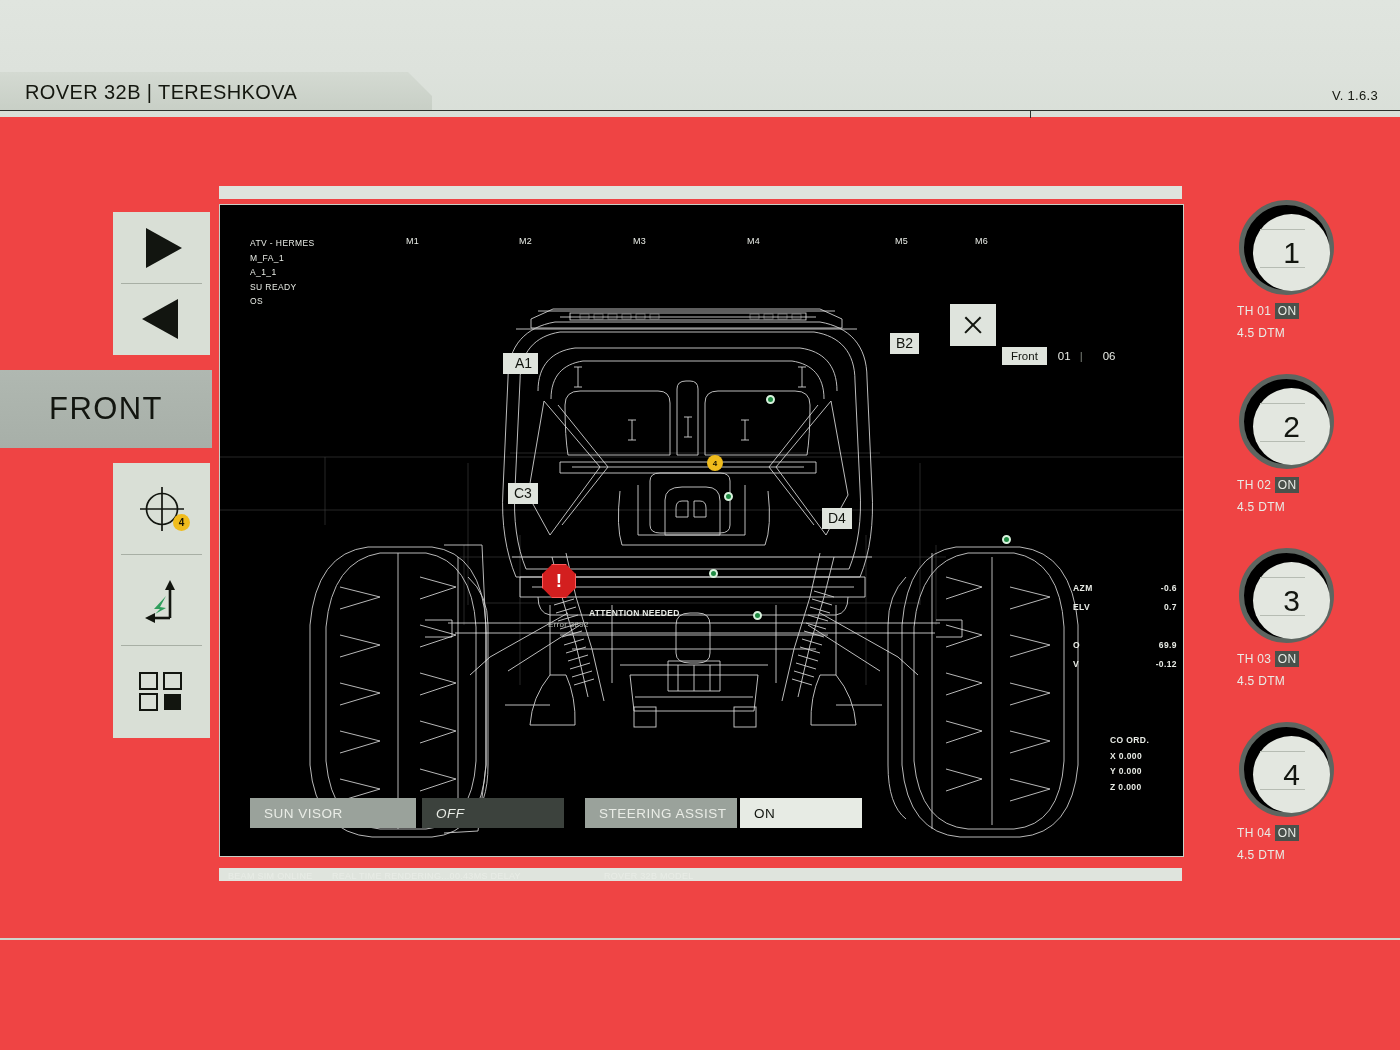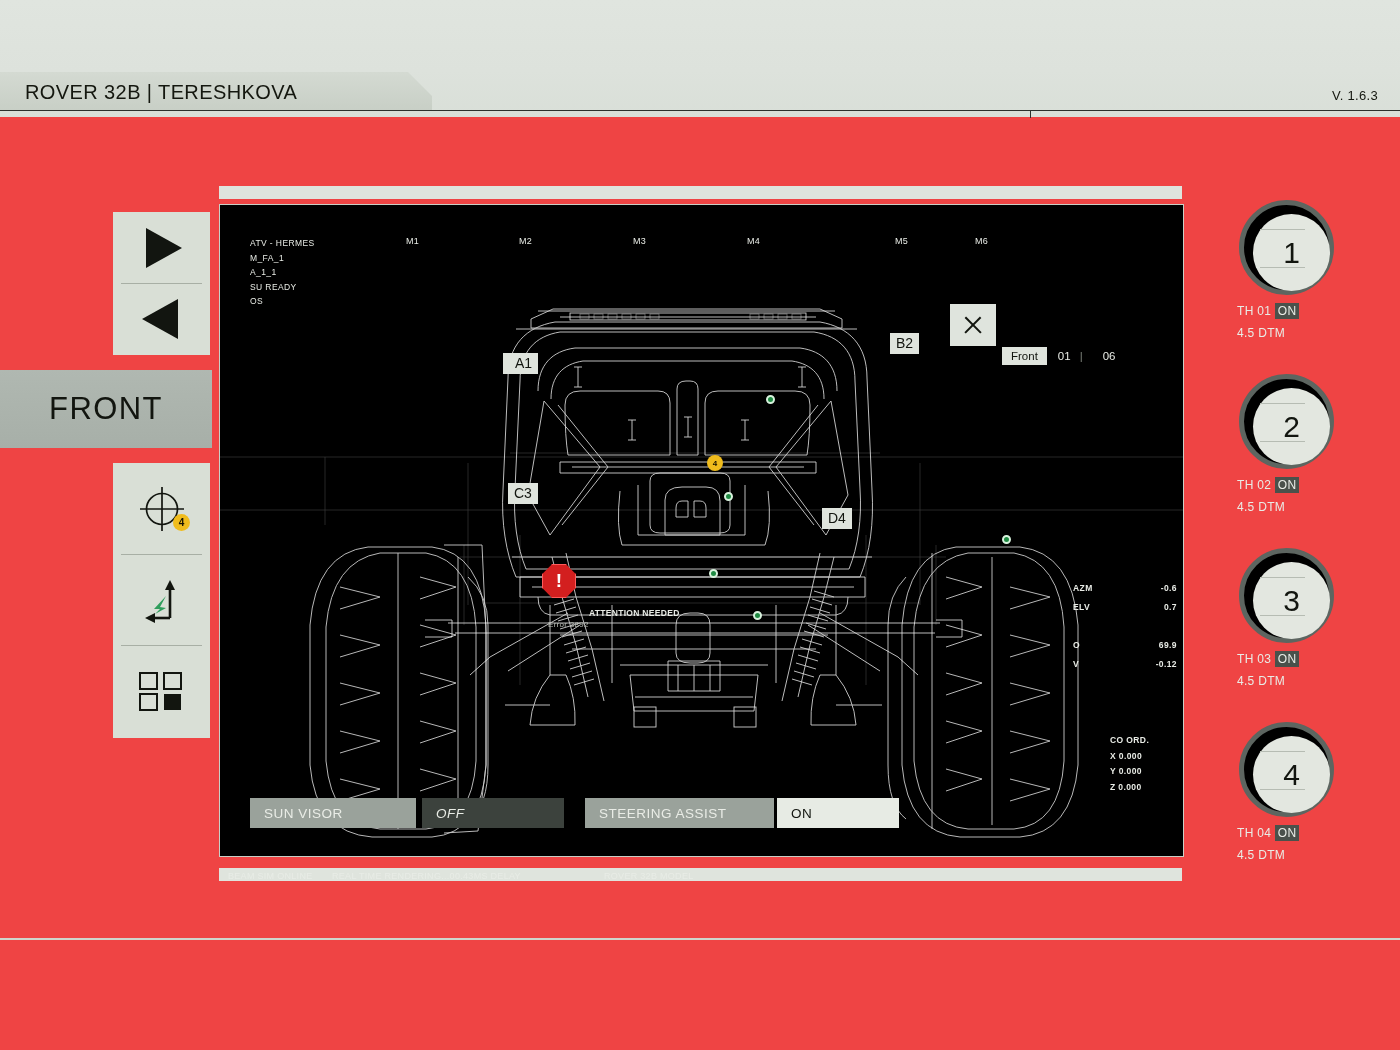--- a/index.html
+++ b/index.html
@@ -450,21 +450,21 @@
       <div>CO ORD.</div>
       <div>X 0.000</div>
       <div>Y 0.000</div>
       <div>Z 0.000</div>
     </div>
   </div>
 
   <div class="toggle-row">
     <div class="tg tg-label" style="width:166px;">SUN VISOR</div>
     <div class="tg tg-off" style="width:142px;margin-left:6px;">OFF</div>
-    <div class="tg tg-label" style="width:189px;margin-left:21px;text-align:center;">STEERING ASSIST</div>
+    <div class="tg tg-label" style="width:152px;margin-left:21px;text-align:center;">STEERING ASSIST</div>
     <div class="tg tg-on" style="width:122px;margin-left:3px;">ON</div>
   </div>
 
   <div class="vp-bottombar"></div>
   <div class="statusbar">
     
     
     
   </div>
   <div class="status-item" style="left:228px;">BEAM SIM ONLINE</div>

